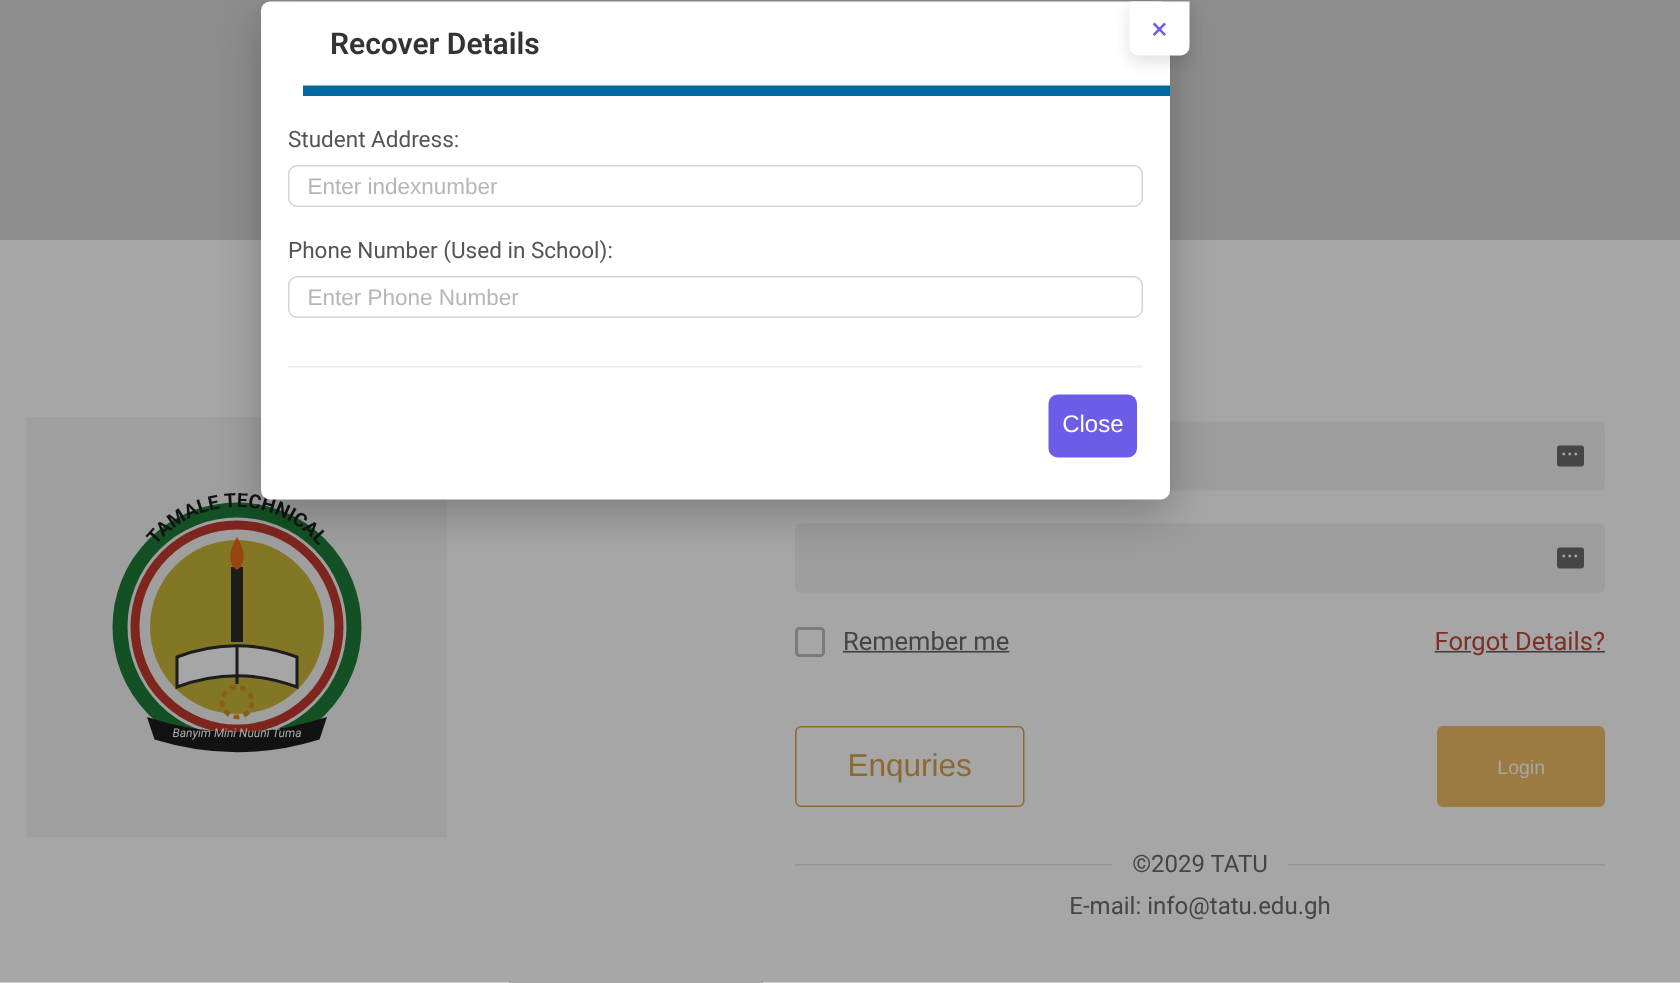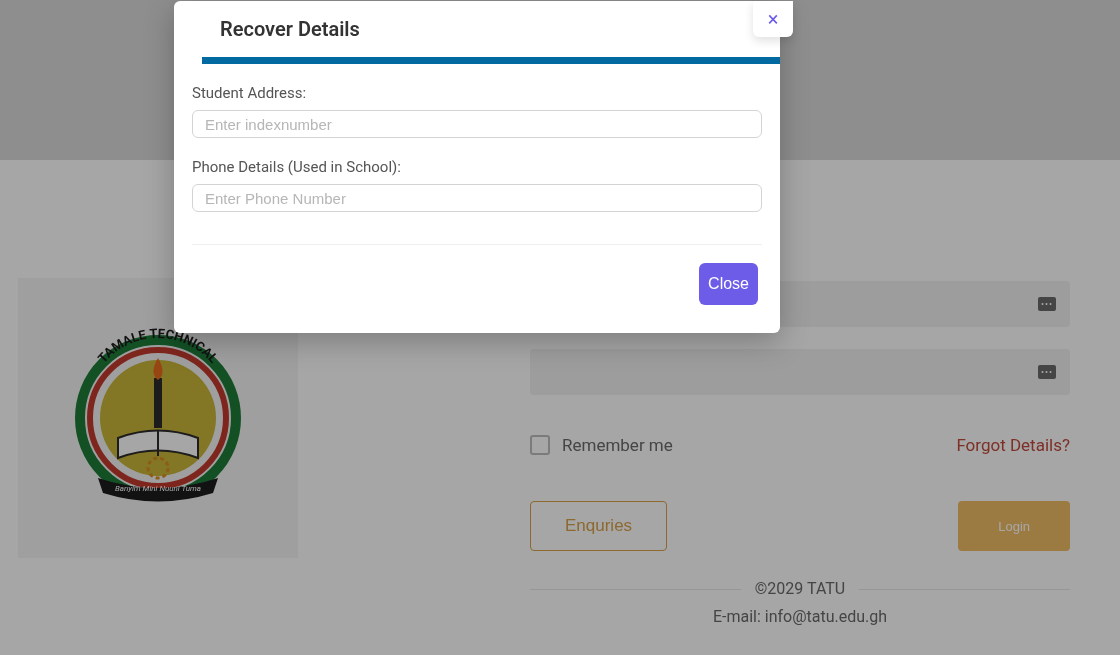--- a/index.html
+++ b/index.html
@@ -79,37 +79,38 @@
     border-radius: 2px;
     display: flex;
     align-items: center;
     justify-content: center;
     letter-spacing: 1px;
   }
   .remember-row {
     display: flex;
     align-items: center;
     justify-content: space-between;
-    margin-top: 40px;
+    margin-top: 23px;
     font-size: 17px;
+    text-decoration: underline;
   }
   .remember-left { display: flex; align-items: center; gap: 12px; color: #6a6a6a; }
   .cb { width: 20px; height: 20px; border: 2px solid #bdbdbd; border-radius: 3px; }
   .forgot { color: #c14b3c; cursor: pointer; }
   .btn-row {
     margin-top: 46px;
     display: flex;
     justify-content: space-between;
   }
   .btn-enq {
     border: 1px solid #d9a24b;
     color: #d9a24b;
     background: #fff;
     padding: 14px 34px;
-    font-size: 17px;
+    font-size: 21px;
     border-radius: 4px;
     cursor: pointer;
   }
   .btn-login {
     background: #f0be66;
     color: #fff;
     border: none;
     padding: 14px 40px;
     font-size: 13px;
     border-radius: 4px;
@@ -272,21 +273,21 @@
   <div class="modal-close">
     <span>×</span>
   </div>
   <div class="modal-header">Recover Details</div>
   <div class="modal-body">
     <div class="form-group">
       <label class="form-label">Student Address:</label>
       <input class="form-input" type="text" placeholder="Enter indexnumber" style="">
     </div>
     <div class="form-group">
-      <label class="form-label">Phone Details (Used in School):</label>
+      <label class="form-label">Phone Number (Used in School):</label>
       <input class="form-input" type="text" placeholder="Enter Phone Number" style="">
     </div>
   </div>
   <div class="modal-divider"></div>
   <div class="modal-actions">
     <button class="btn-close">Close</button>
   </div>
 </div>
 
 </body></html>

